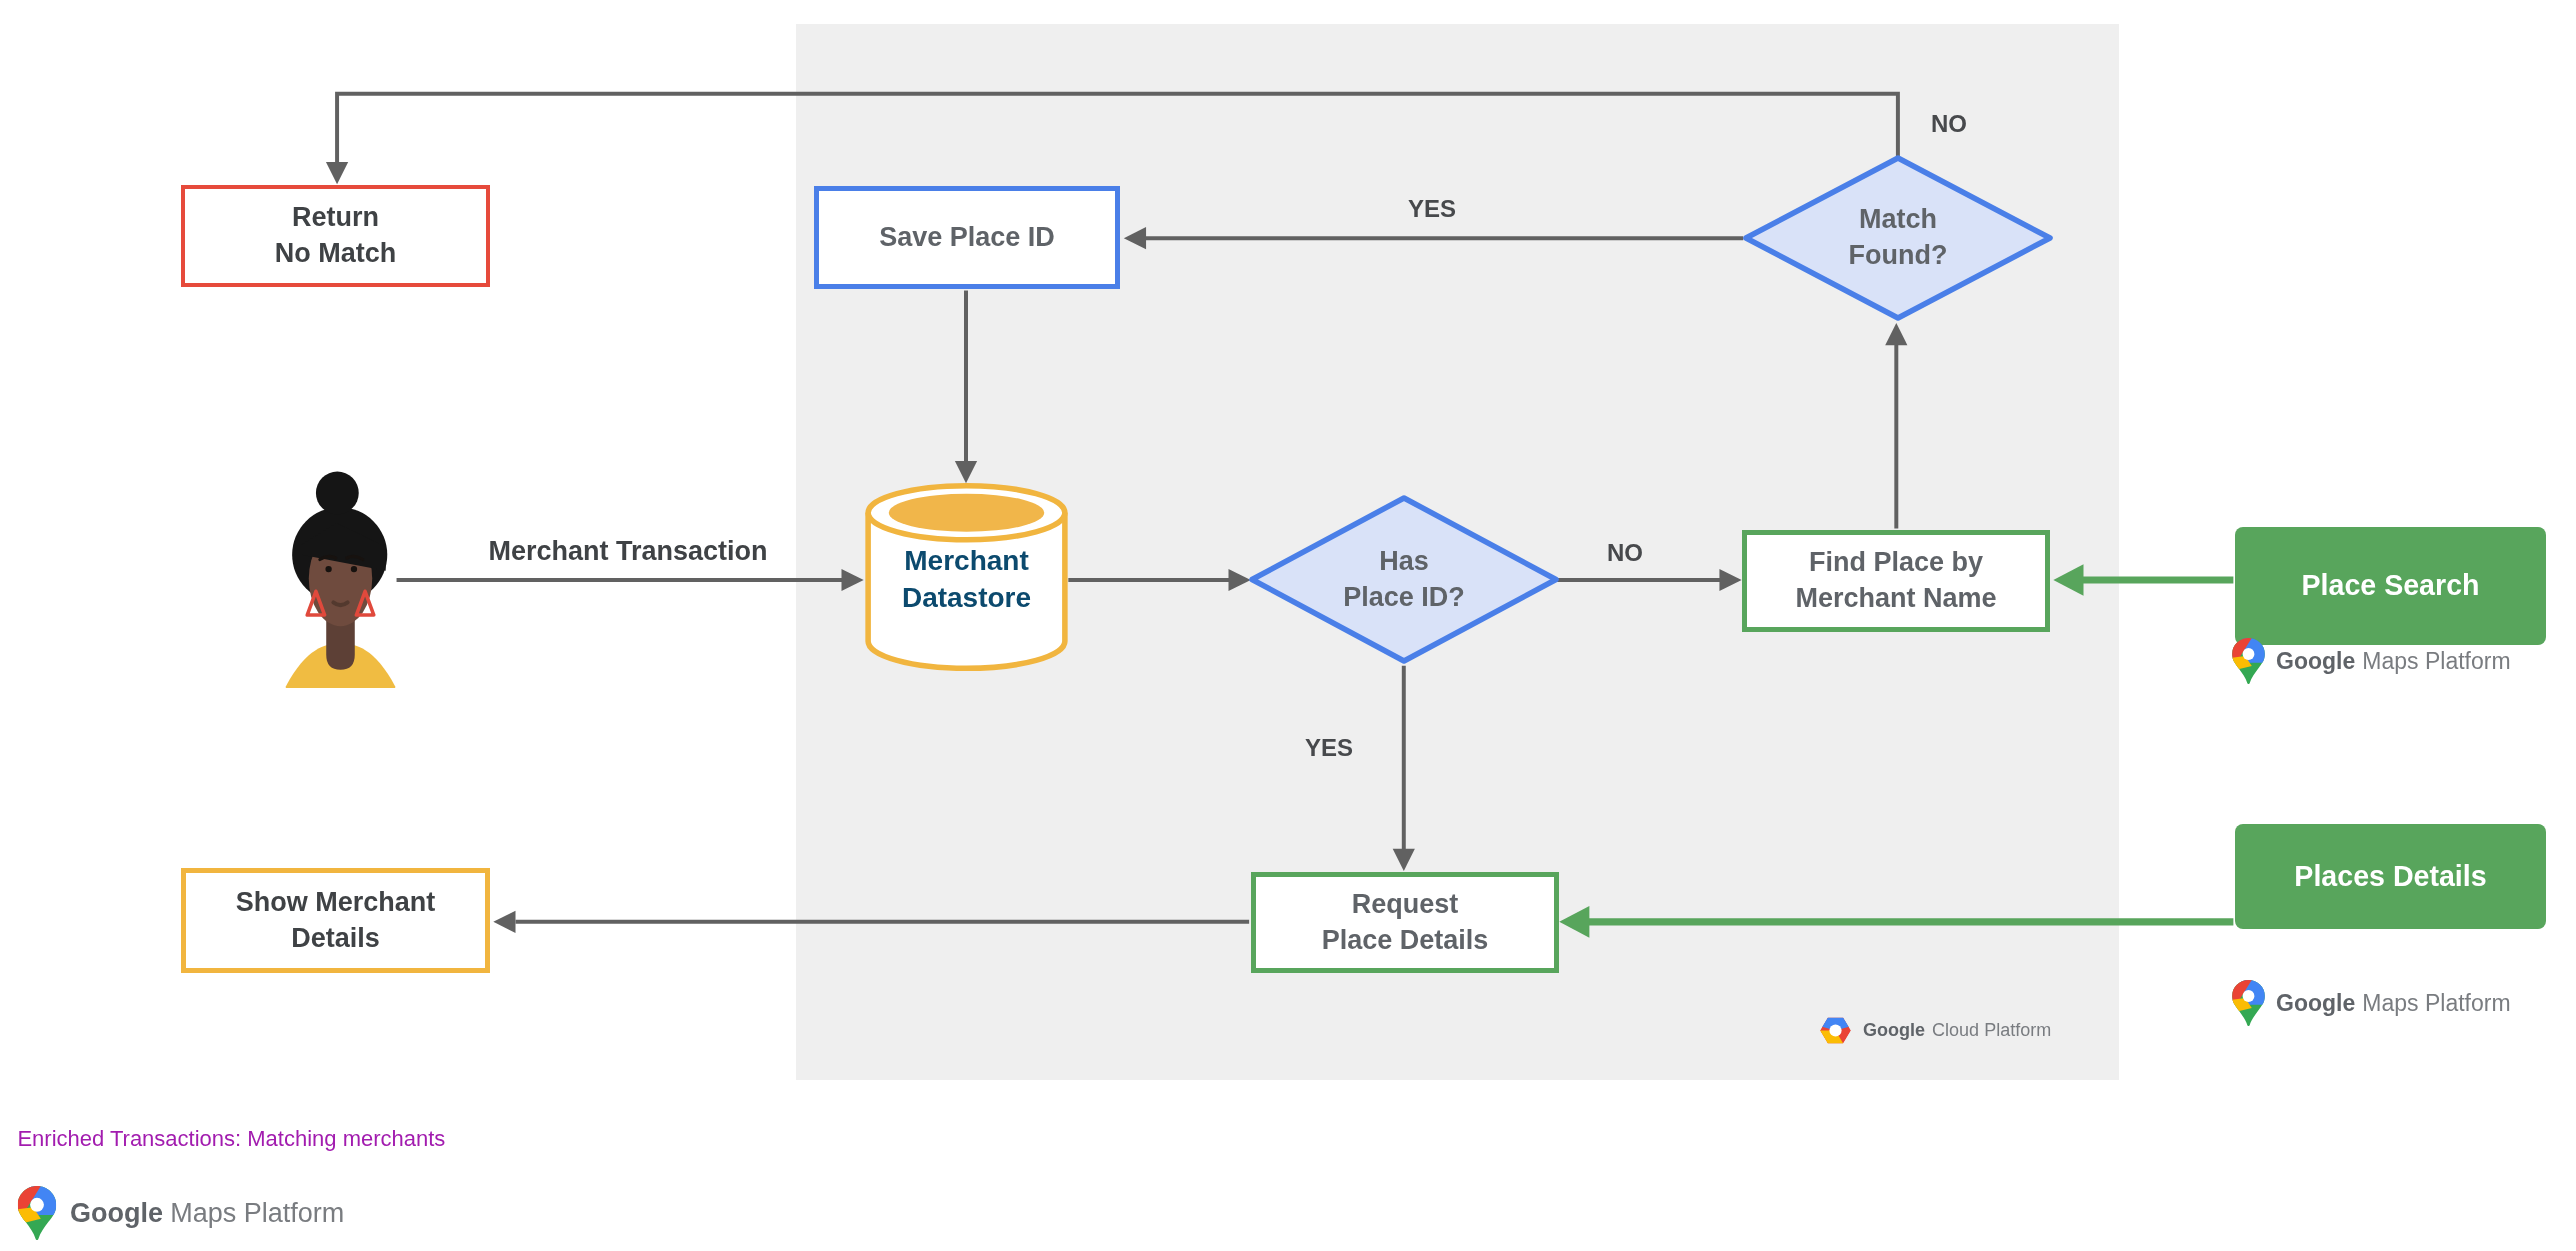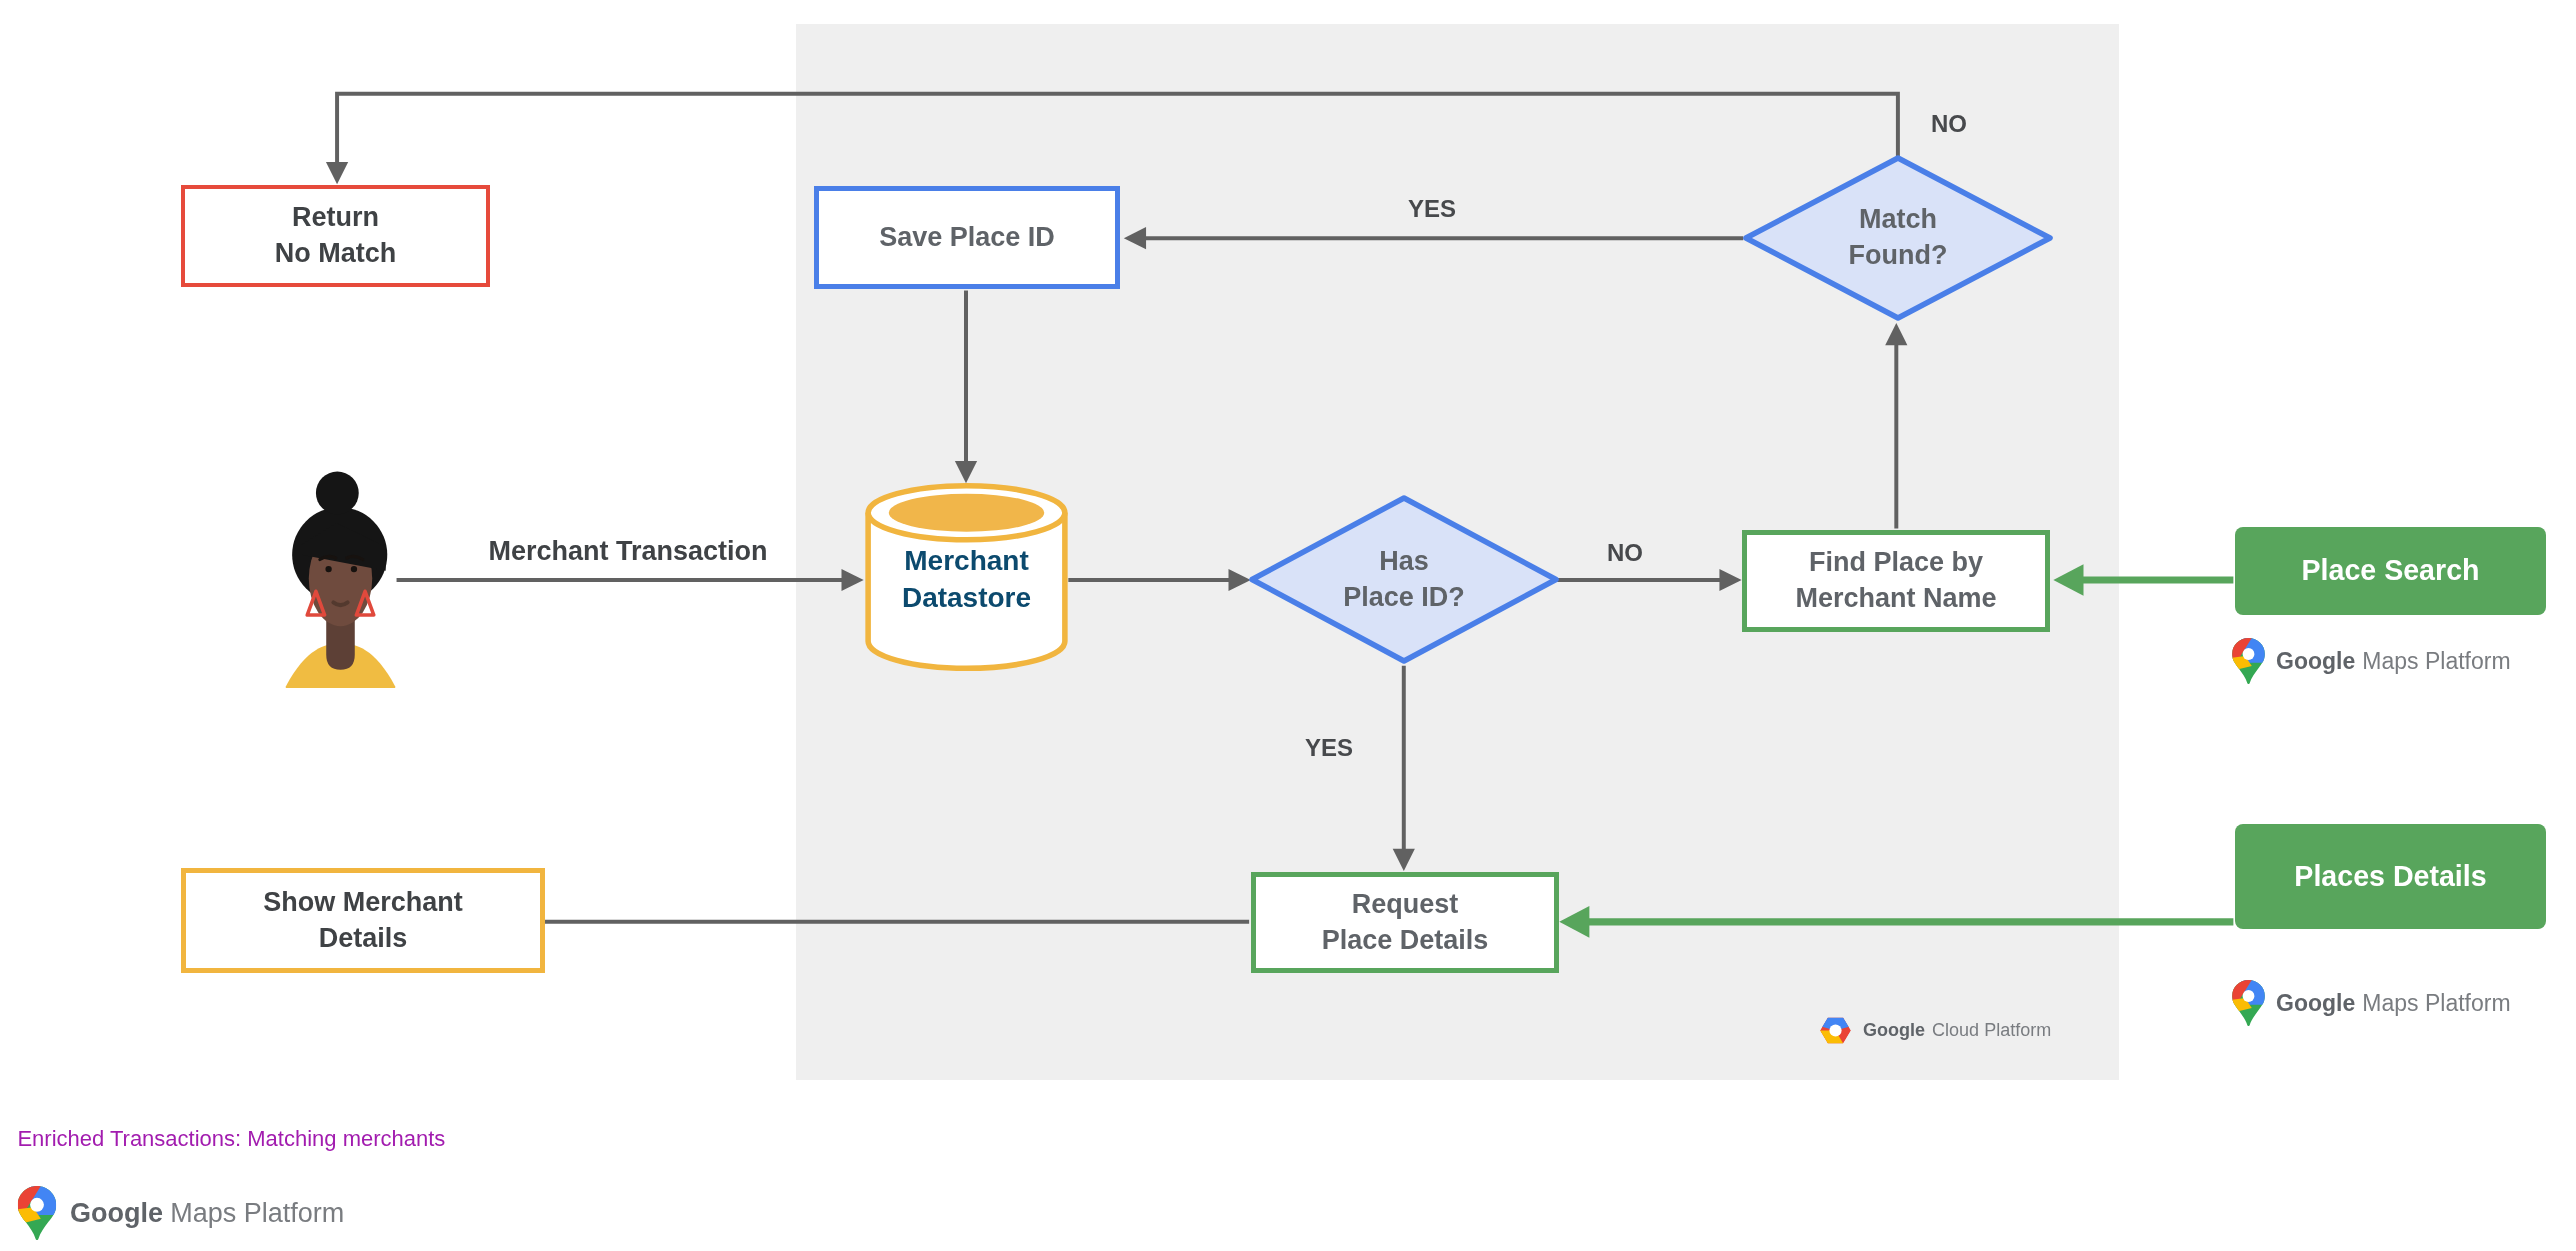--- a/index.html
+++ b/index.html
@@ -12,23 +12,23 @@
   .node{
     position:absolute;display:flex;align-items:center;justify-content:center;
     text-align:center;font-weight:bold;white-space:pre-line;box-sizing:border-box;
     font-size:27px;line-height:1.32;
   }
   .rect-node{background:#ffffff;}
   #return-no-match{left:181px;top:185px;width:309px;height:102px;border:4.8px solid #E64A3B;color:#3F4245;}
   #save-place-id{left:814px;top:186px;width:306px;height:103px;border:5.6px solid #4A7FE8;color:#5F6368;}
   #find-place{left:1742px;top:530px;width:308px;height:102px;border:5.6px solid #58A55C;color:#5F6368;}
   #request-place-details{left:1251px;top:872px;width:308px;height:101px;border:5.6px solid #58A55C;color:#5F6368;}
-  #show-merchant-details{left:181px;top:868px;width:364px;height:105px;border:5.6px solid #F1B53F;color:#3F4245;}
+  #show-merchant-details{left:181px;top:868px;width:309px;height:105px;border:5.6px solid #F1B53F;color:#3F4245;}
   .api-node{background:#58A55C;color:#ffffff;border-radius:8px;font-size:28.6px;}
-  #place-search{left:2235px;top:527px;width:311px;height:88px;}
+  #place-search{left:2235px;top:527px;width:311px;height:118px;}
   #places-details{left:2235px;top:824px;width:311px;height:105px;}
   .diamond{position:absolute;}
   #match-found{left:1742px;top:154px;width:312px;height:168px;}
   #has-place-id{left:1248px;top:494px;width:312px;height:171px;}
   .diamond-label{
     position:absolute;inset:0;display:flex;align-items:center;justify-content:center;
     text-align:center;font-weight:bold;font-size:27px;line-height:1.32;color:#5F6368;white-space:pre-line;
   }
   .cylinder{position:absolute;left:864px;top:481px;width:205px;height:192px;}
   .cylinder-label{

